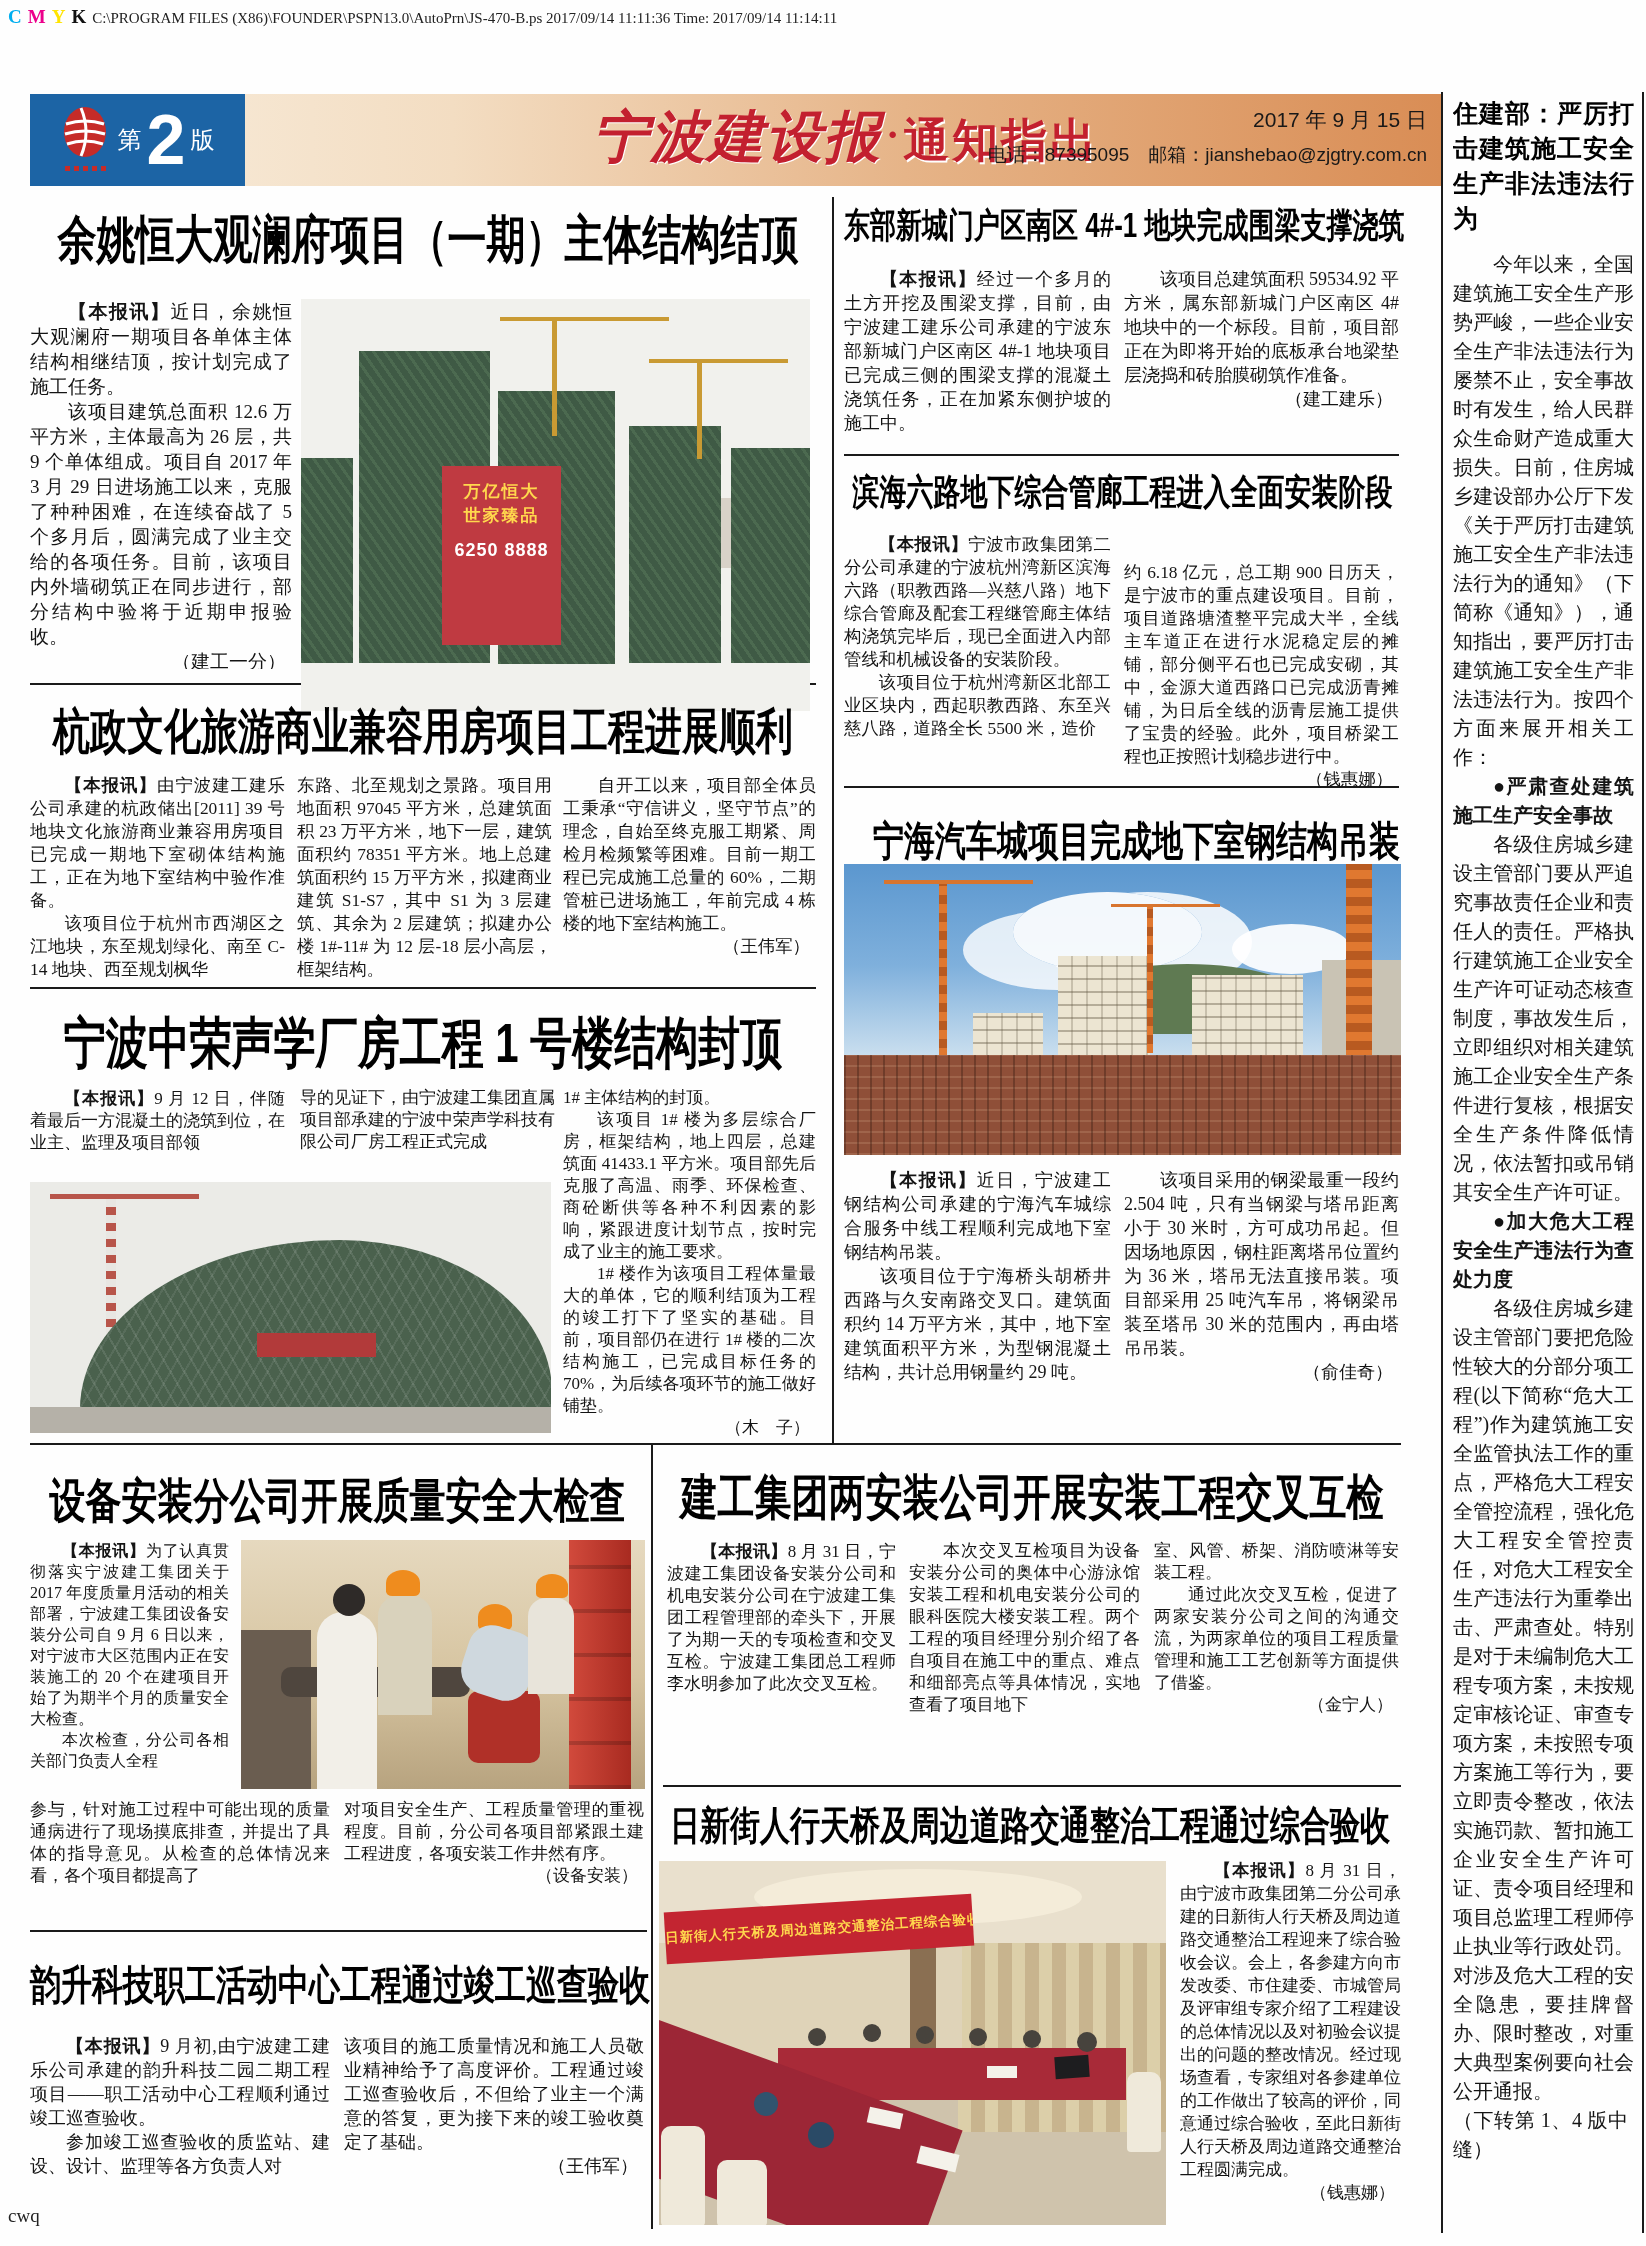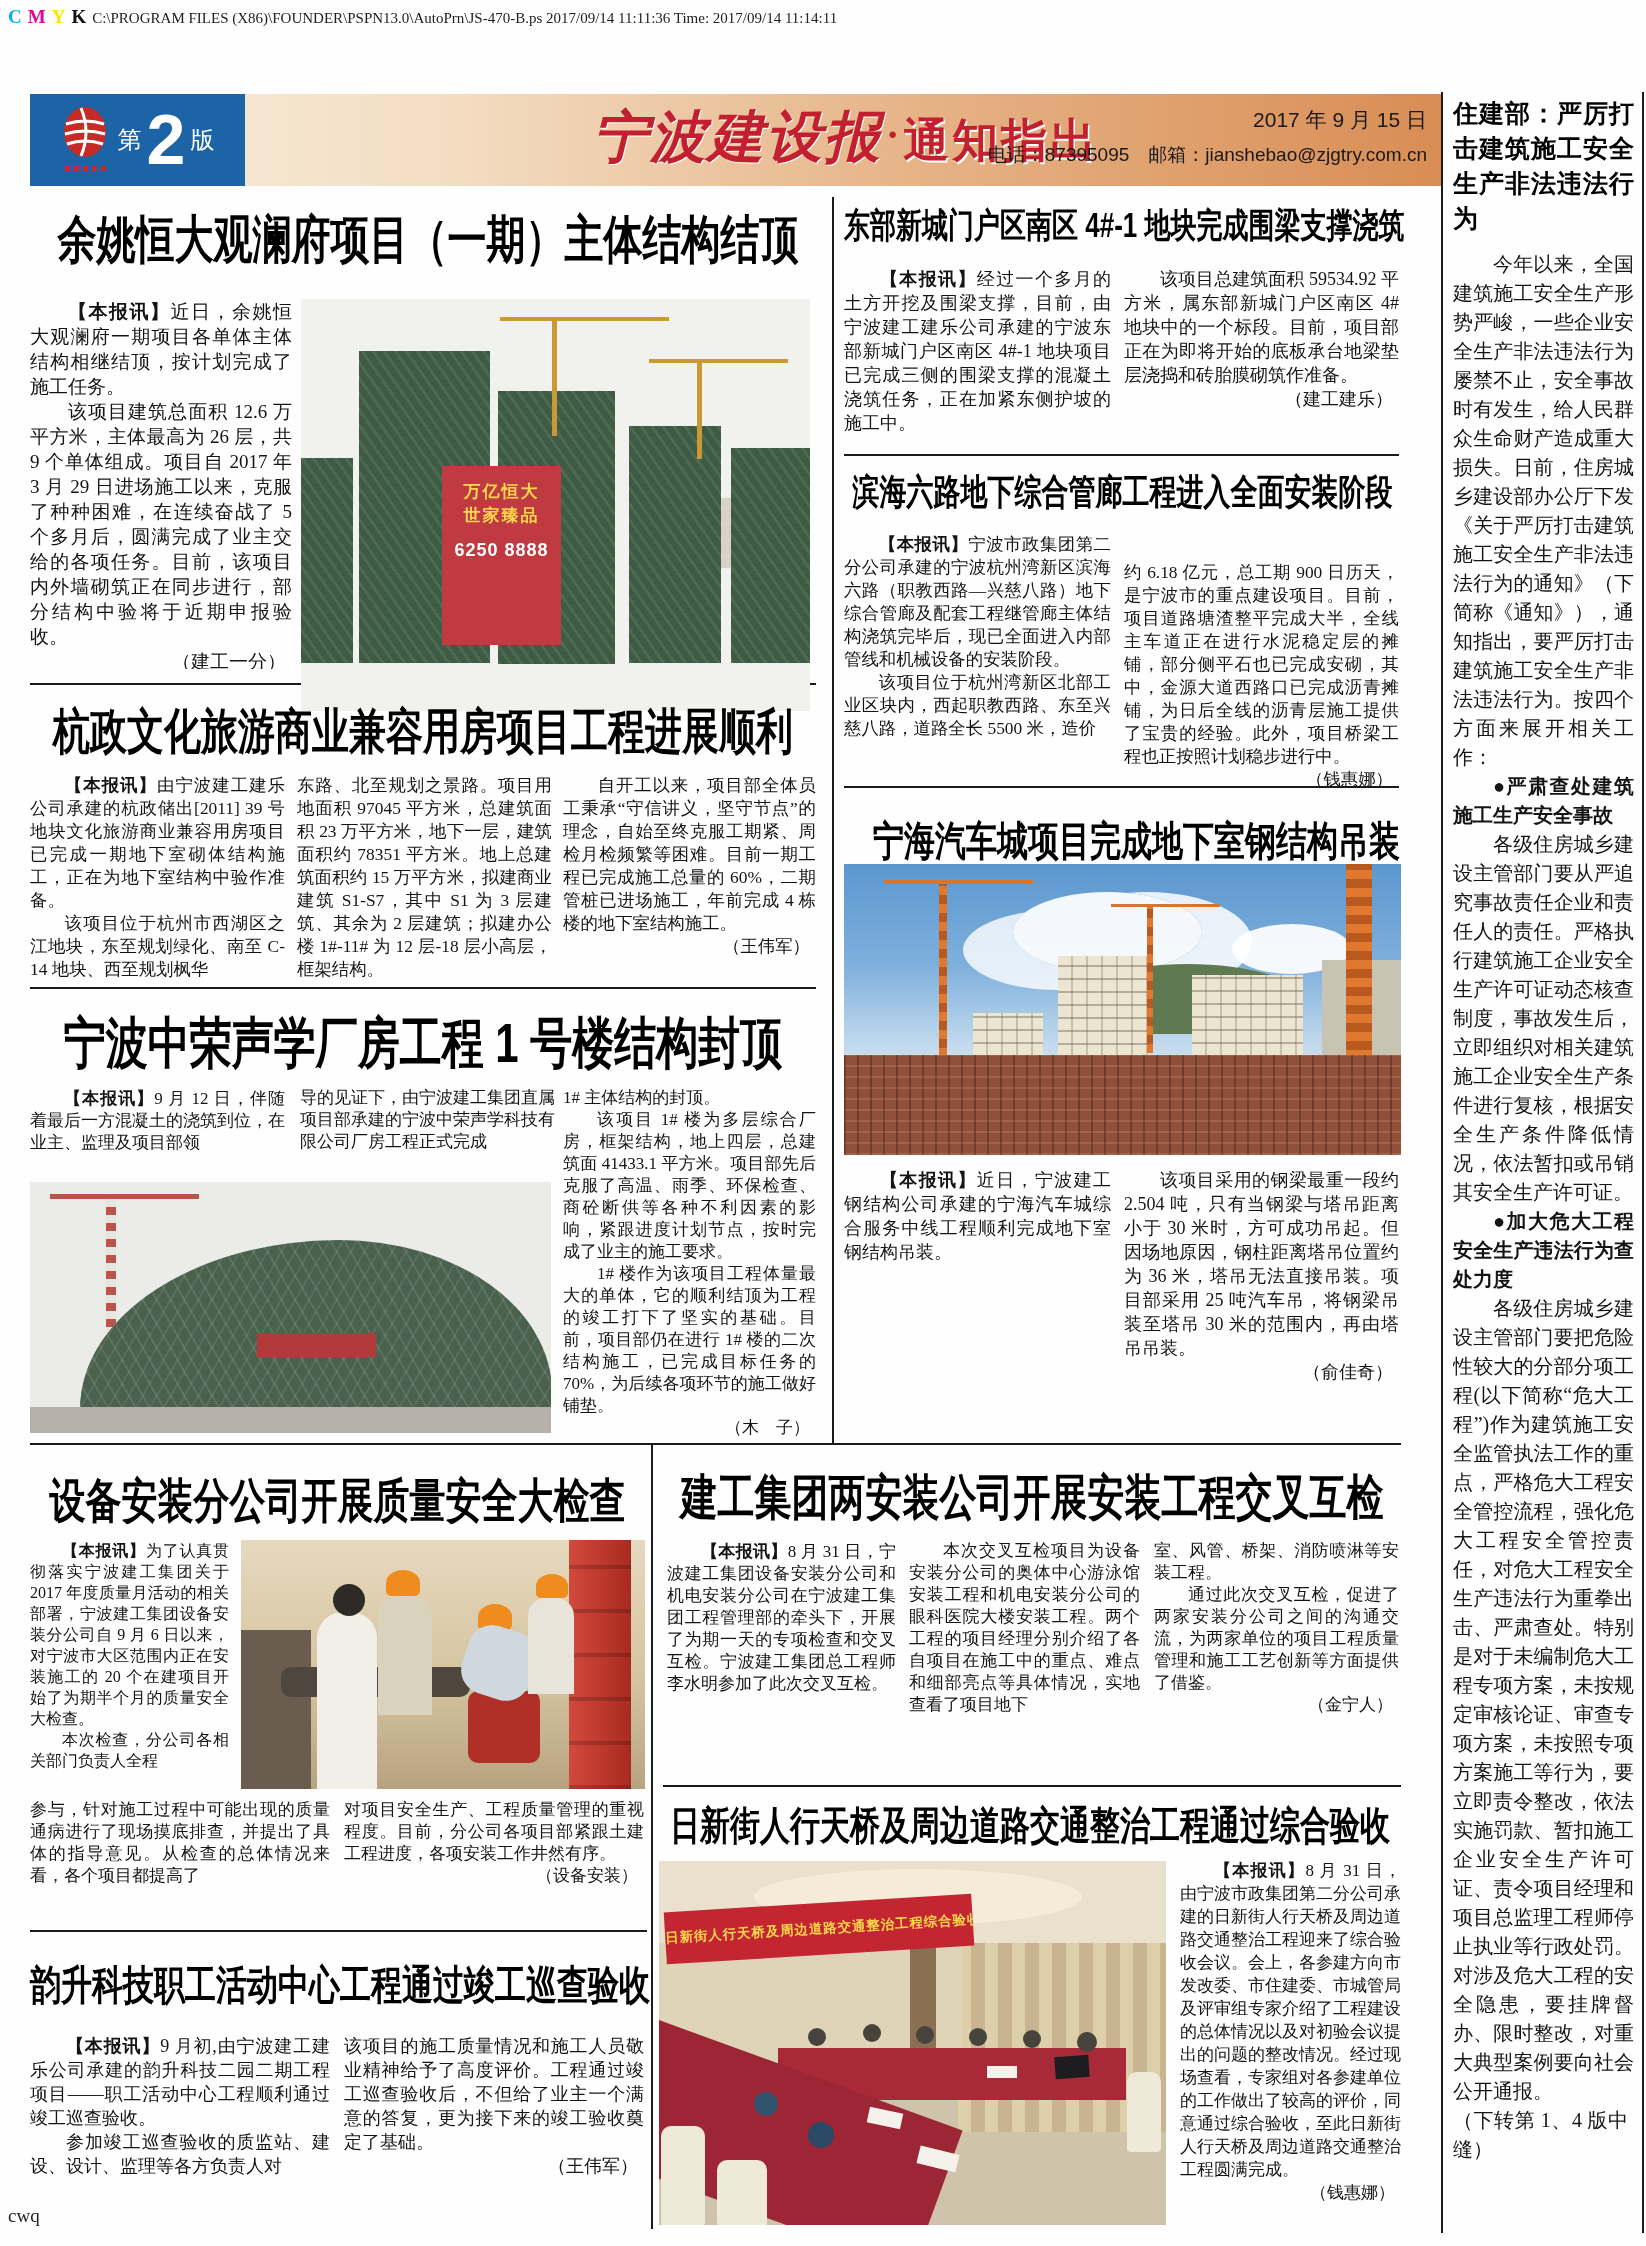--- a/index.html
+++ b/index.html
@@ -274,20 +274,21 @@
       <div class="ph" style="left:478px;top:96px;width:80px;height:100px;background:#c9c3b4;"></div>
       <div class="ph craneF" style="left:95px;top:16px;width:8px;height:177px;"></div>
       <div class="ph" style="left:40px;top:16px;width:149px;height:4px;background:#d8752f;"></div>
       <div class="ph craneF" style="left:303px;top:40px;width:6px;height:149px;"></div>
       <div class="ph" style="left:267px;top:40px;width:109px;height:3px;background:#d8752f;"></div>
       <div class="ph craneF" style="left:502px;top:0px;width:26px;height:231px;"></div>
       <div class="ph groundF" style="left:0;top:191px;width:557px;height:100px;"></div>
     </div>
     <div class="col body18" style="left:844px;top:1168px;width:267px;height:267px;">
       <p class="para"><b class="lead">【本报讯】</b>近日，宁波建工钢结构公司承建的宁海汽车城综合服务中线工程顺利完成地下室钢结构吊装。</p>
+      <p class="para">该项目位于宁海桥头胡桥井西路与久安南路交叉口。建筑面积约 14 万平方米，其中，地下室建筑面积平方米，为型钢混凝土结构，共计总用钢量约 29 吨。</p>
     </div>
     <div class="col body18" style="left:1124px;top:1168px;width:275px;height:267px;">
       <p class="para">该项目采用的钢梁最重一段约 2.504 吨，只有当钢梁与塔吊距离小于 30 米时，方可成功吊起。但因场地原因，钢柱距离塔吊位置约为 36 米，塔吊无法直接吊装。项目部采用 25 吨汽车吊，将钢梁吊装至塔吊 30 米的范围内，再由塔吊吊装。</p>
       <p class="byline">（俞佳奇）</p>
     </div>
   </section>
 
   <section>
     <h1 class="headline" style="left:30px;top:1469px;width:615px;font-size:36px;margin:0;">
       <span>设备安装分公司开展质量安全大检查</span></h1>

